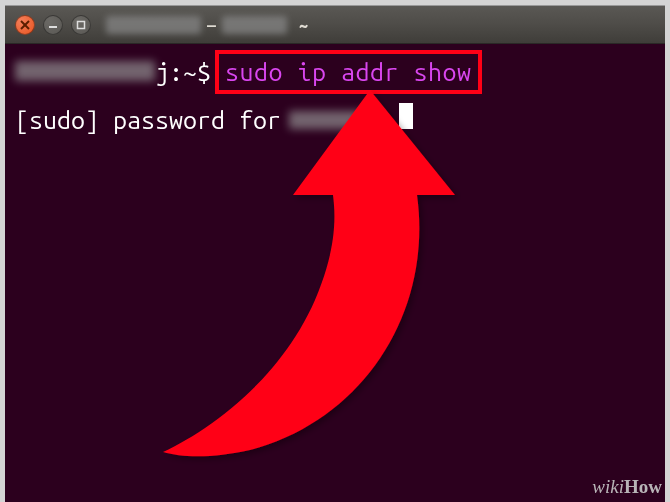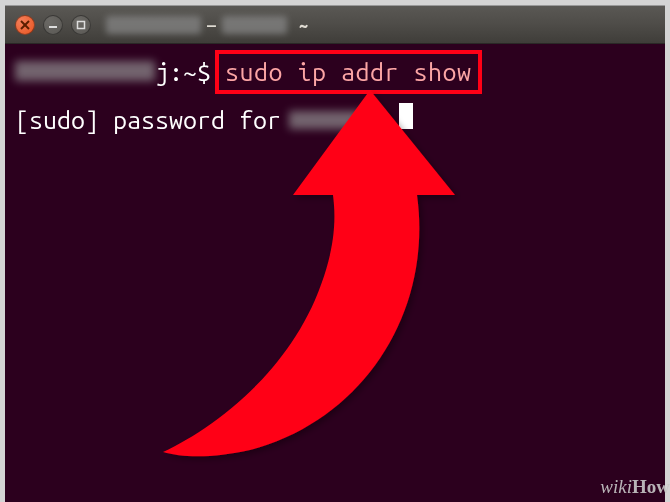--- a/index.html
+++ b/index.html
@@ -126,21 +126,21 @@
     }
     
     .command-box {
       border: 4px solid #ff0016;
       padding: 0 6px;
       margin-left: 4px;
       display: inline-block;
     }
     
     .command-text {
-      color: #fca5a5;
+      color: #d946ef;
       letter-spacing: 0.5px;
       margin-top: 10px;
     }
     
     .line2 {
       margin-top: 8px;
       display: flex;
       align-items: baseline;
       white-space: nowrap;
     }
@@ -174,21 +174,21 @@
       top: 80px;
       left: 155px;
       width: 480px;
       height: 400px;
       pointer-events: none;
     }
     
     .watermark {
       position: absolute;
       bottom: 4px;
-      right: 0;
+      right: 8px;
       color: #c8c8c8;
       font-family: Georgia, serif;
       font-size: 19px;
       font-style: italic;
       opacity: 0.9;
     }
     
     .watermark .how {
       font-style: normal;
       font-weight: bold;

